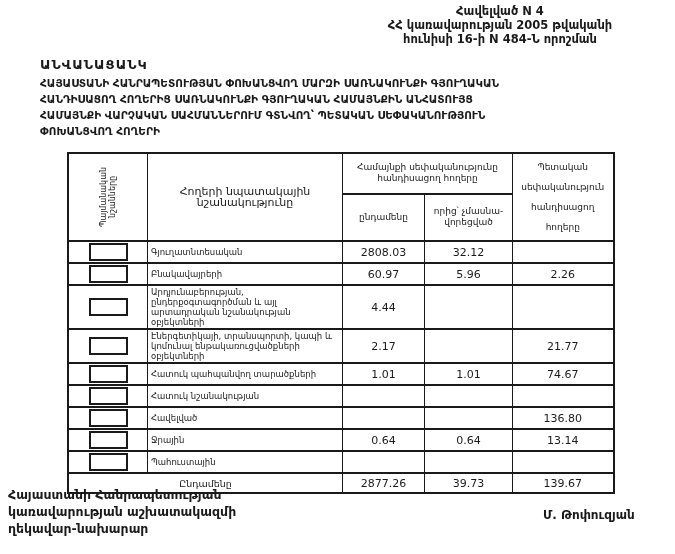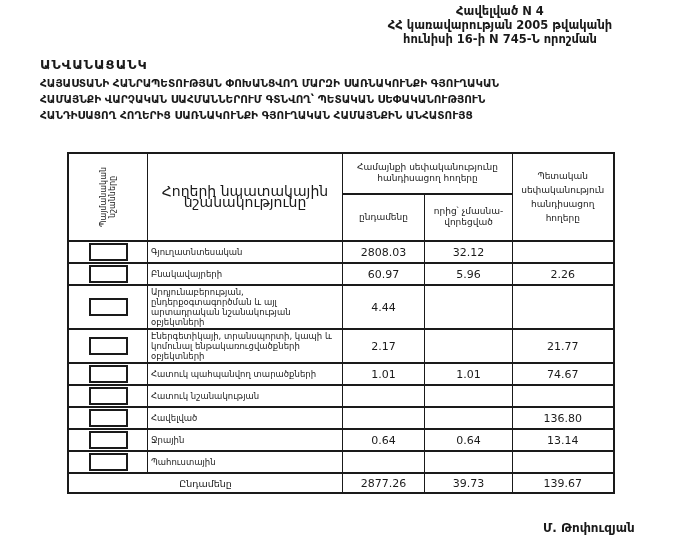--- a/index.html
+++ b/index.html
@@ -33,57 +33,58 @@
   col.c-total{width:82px;} col.c-priv{width:88px;} col.c-state{width:101px;}
   tr.hrow1{height:40px;} tr.hrow2{height:46px;}
   tr.r0{height:22px;} tr.r1{height:22px;} tr.r2{height:30px;} tr.r3{height:30px;}
   tr.r4{height:20px;} tr.r5{height:21px;} tr.r6{height:22px;} tr.r7{height:20px;}
   tr.r8{height:18px;} tr.trow{height:20px;}
   .vwrap{display:flex;align-items:center;justify-content:center;height:84px;}
   .vert{
     transform:rotate(-90deg);width:72px;flex:0 0 auto;
     font-size:8px;line-height:9px;text-align:center;
   }
-  td.purpose-h{text-align:center;font-size:14px;line-height:11px;}
+  td.purpose-h{text-align:center;font-size:11px;line-height:11px;}
   td.group-h{text-align:center;font-size:9px;line-height:11px;border-bottom-width:2px;}
   td.sub-h{text-align:center;font-size:9px;line-height:11px;}
-  td.state-h{text-align:center;font-size:9px;line-height:14px;}
+  td.state-h{text-align:center;font-size:9px;line-height:20px;}
   td.sym-cell{text-align:center;}
   .symbol-box{width:35px;height:14px;border:2px solid #1a1a1a;margin:0 auto;background:#fff;}
   td.label-cell{font-size:8.5px;line-height:10px;padding-left:5px;}
   td.num-cell{text-align:center;font-size:11px;}
   tr.drow td.state-cell{border-left-style:dashed;}
   tr.drow td.priv-cell{border-left-style:solid;margin-left:48px;}
   td.total-label{text-align:center;font-size:9.5px;}
   
   .footer-left{
     position:absolute;left:8px;top:486px;
     font-weight:bold;font-size:12.5px;line-height:17px;
   }
   .signature{
     position:absolute;left:543px;top:508px;
-    font-weight:bold;font-size:12px;margin-top:13px;
+    font-weight:bold;font-size:12px;
   }
 </style>
 </head>
 <body>
 
 <div class="page">
 
   <div class="corner-header">
     <div>Հավելված N 4</div>
     <div>ՀՀ կառավարության 2005 թվականի</div>
-    <div>հունիսի 16-ի N 745-Ն որոշման</div>
+    <div>հունիսի 16-ի N 484-Ն որոշման</div>
   </div>
 
   <div class="doc-title">
     <div class="title-main">ԱՆՎԱՆԱՑԱՆԿ</div>
     <div>ՀԱՅԱՍՏԱՆԻ ՀԱՆՐԱՊԵՏՈՒԹՅԱՆ ՓՈԽԱՆՑՎՈՂ ՄԱՐԶԻ ՍԱՌՆԱԿՈՒՆՔԻ ԳՅՈՒՂԱԿԱՆ</div>
+    <div>ՀԱՆԴԻՍԱՑՈՂ ՀՈՂԵՐԻՑ ՍԱՌՆԱԿՈՒՆՔԻ ԳՅՈՒՂԱԿԱՆ ՀԱՄԱՅՆՔԻՆ ԱՆՀԱՏՈՒՅՑ</div>
     <div>ՀԱՄԱՅՆՔԻ ՎԱՐՉԱԿԱՆ ՍԱՀՄԱՆՆԵՐՈՒՄ ԳՏՆՎՈՂ՝ ՊԵՏԱԿԱՆ ՍԵՓԱԿԱՆՈՒԹՅՈՒՆ</div>
-    <div>ՀԱՆԴԻՍԱՑՈՂ ՀՈՂԵՐԻՑ ՍԱՌՆԱԿՈՒՆՔԻ ԳՅՈՒՂԱԿԱՆ ՀԱՄԱՅՆՔԻՆ ԱՆՀԱՏՈՒՅՑ</div>
+    <div>ՓՈԽԱՆՑՎՈՂ ՀՈՂԵՐԻ</div>
   </div>
 
   <table class="land-table">
     <colgroup>
       <col class="c-sym">
         <col class="c-label">
         <col class="c-total">
         <col class="c-priv">
         <col class="c-state">
     </colgroup>
@@ -187,16 +188,21 @@
 
       <tr class="trow">
         <td colspan="2" class="total-label">Ընդամենը</td>
         <td class="num-cell">2877.26</td>
         <td class="num-cell priv-cell">39.73</td>
         <td class="num-cell state-cell">139.67</td>
       </tr>
     </tbody>
   </table>
 
+  <div class="footer-left">
+    <div>Հայաստանի Հանրապետության</div>
+    <div>կառավարության աշխատակազմի</div>
+    <div>ղեկավար-նախարար</div>
+  </div>
 
   <div class="signature">Մ. Թոփուզյան</div>
 
 </div>
 
 </body></html>

